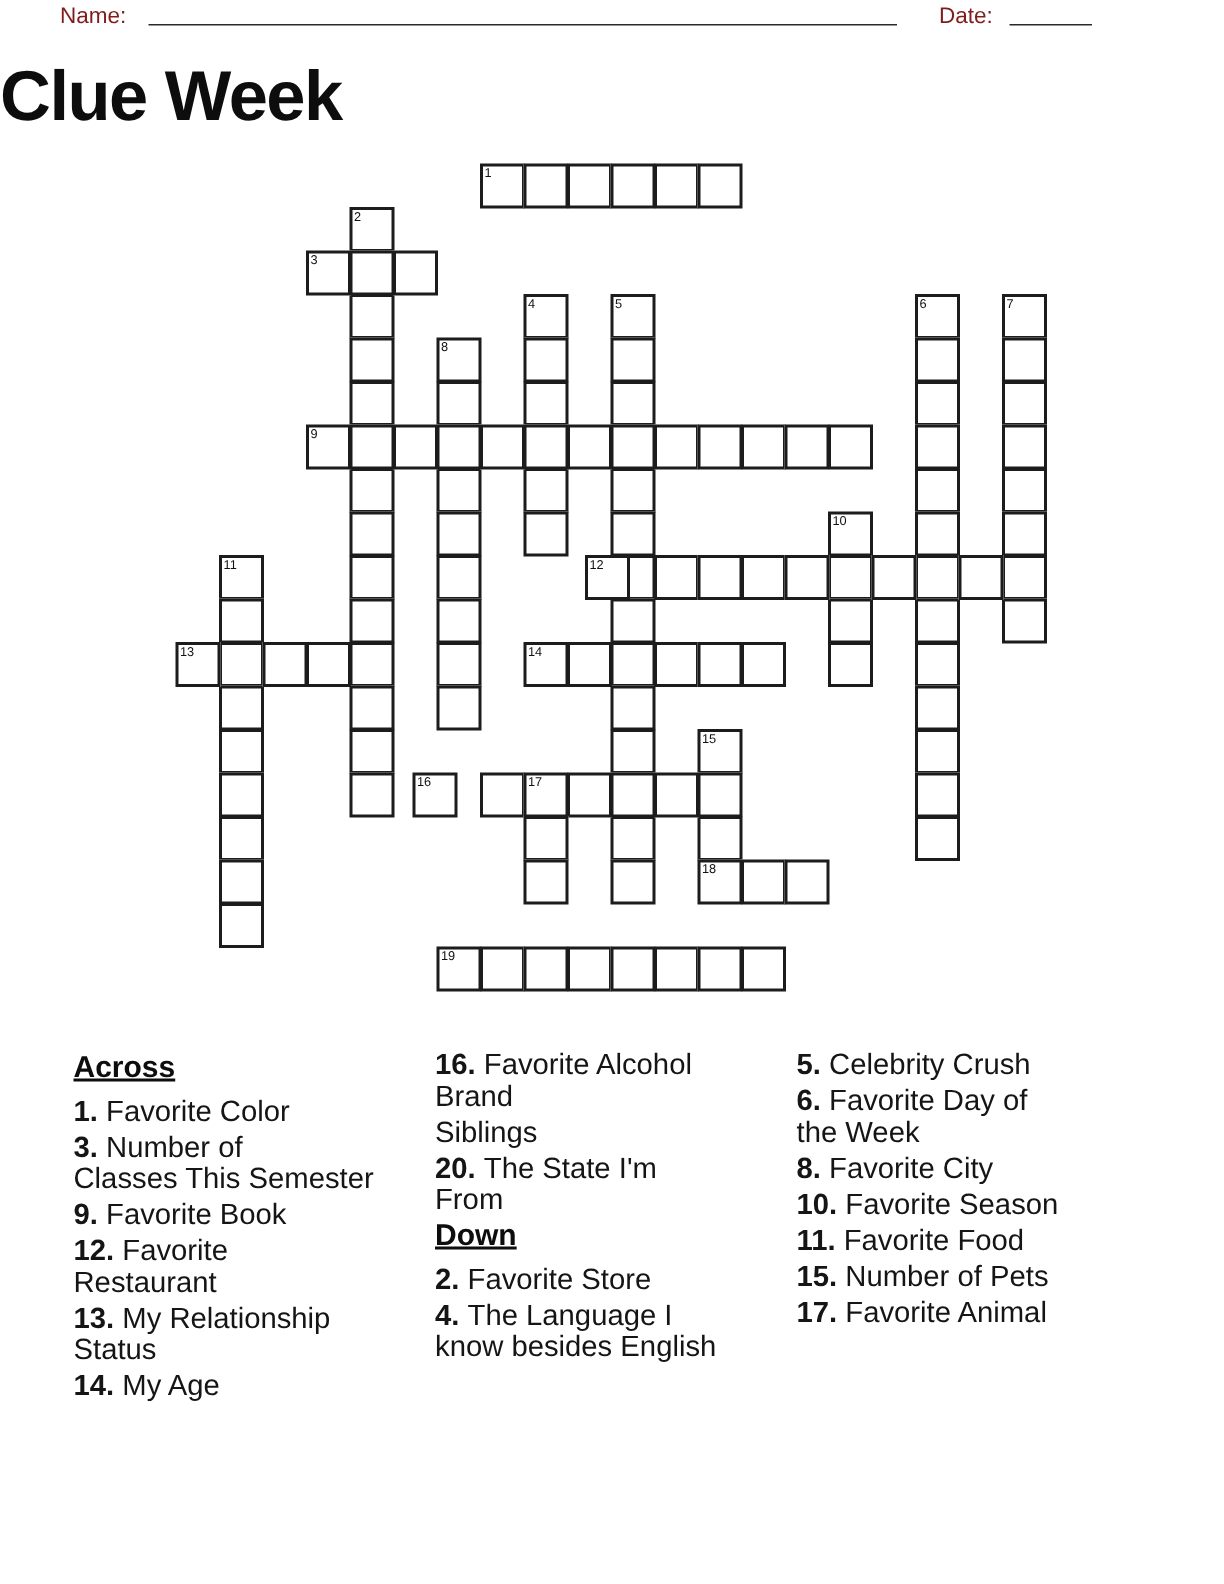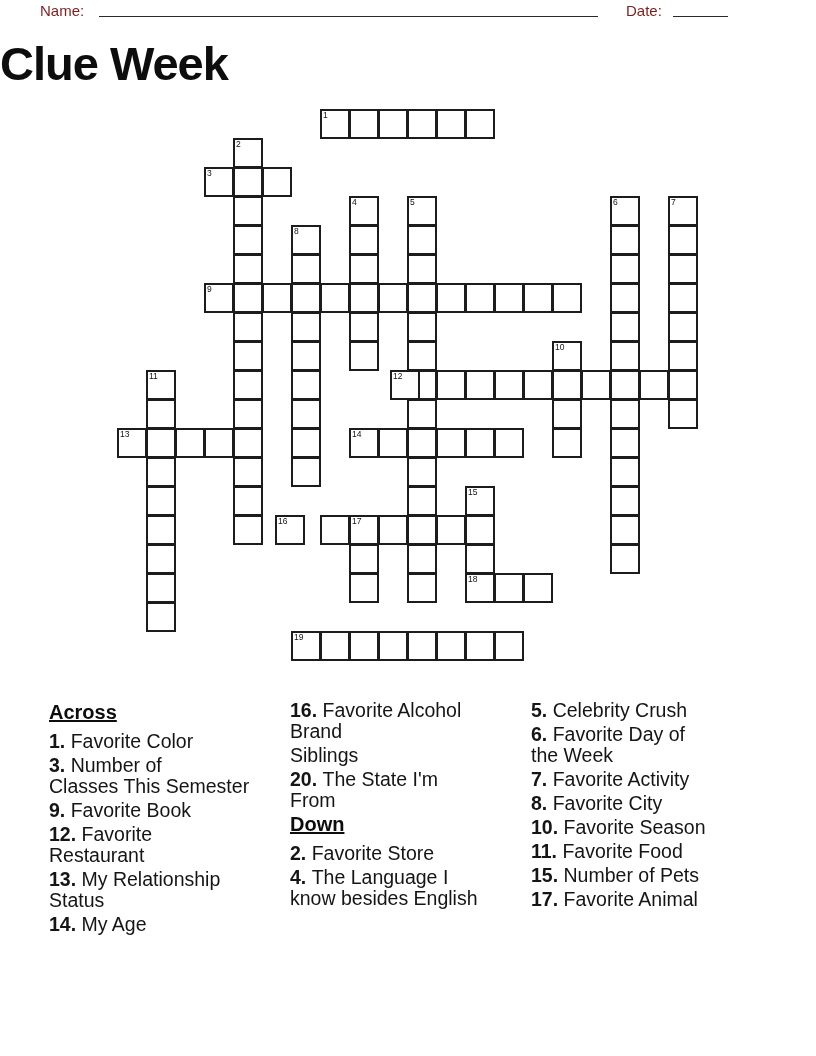--- a/index.html
+++ b/index.html
@@ -274,23 +274,20 @@
     </div>
   <div id="clue-col-2" class="clue-col">
       <div class="clue-item">
         <div class="clue-line"><span class="num">5. </span>Celebrity Crush</div>
       </div>
       <div class="clue-item">
         <div class="clue-line"><span class="num">6. </span>Favorite Day of</div>
         <div class="clue-line">the Week</div>
       </div>
       <div class="clue-item">
-        <div class="clue-line"><span class="num">7. </span>Favorite Activity</div>
-      </div>
-      <div class="clue-item">
         <div class="clue-line"><span class="num">8. </span>Favorite City</div>
       </div>
       <div class="clue-item">
         <div class="clue-line"><span class="num">10. </span>Favorite Season</div>
       </div>
       <div class="clue-item">
         <div class="clue-line"><span class="num">11. </span>Favorite Food</div>
       </div>
       <div class="clue-item">
         <div class="clue-line"><span class="num">15. </span>Number of Pets</div>

